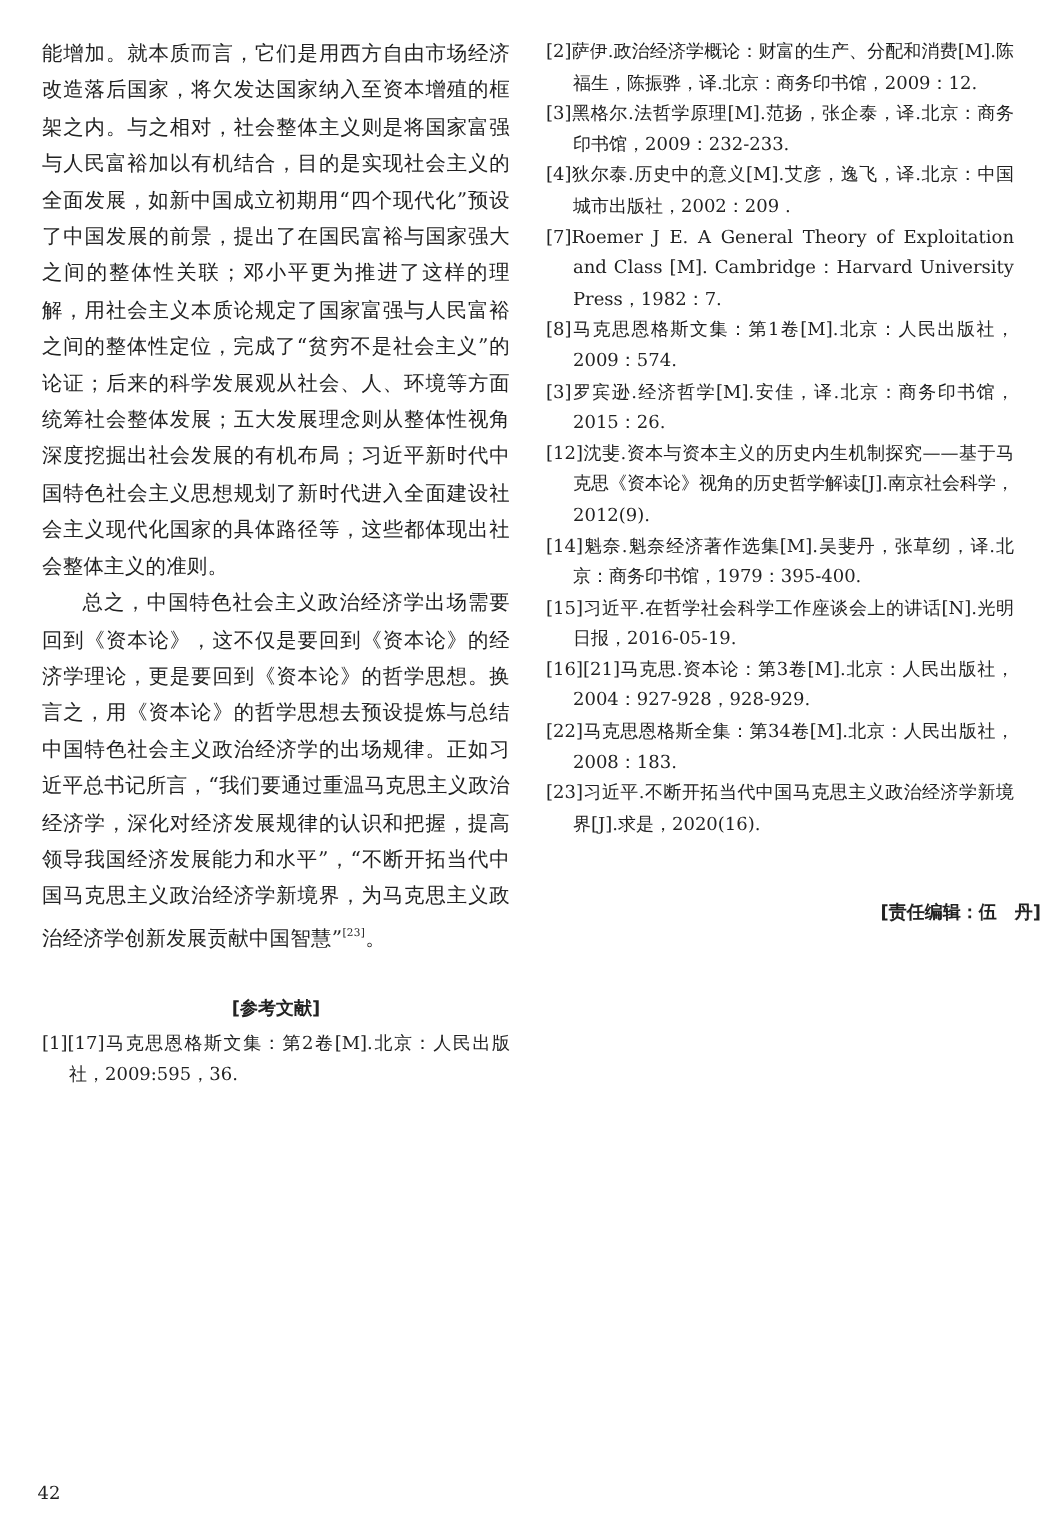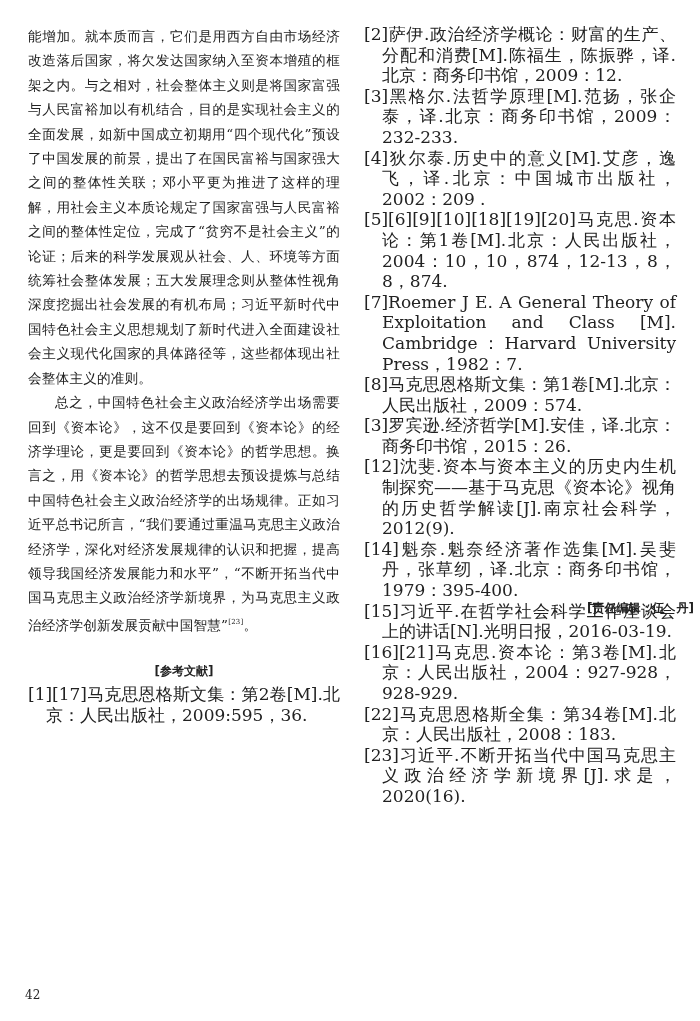--- a/index.html
+++ b/index.html
@@ -6,47 +6,46 @@
   body { width:700px; height:1021px; position:relative; overflow:hidden; color:#222;
          font-family:"DejaVu Serif","Liberation Serif",serif; }
   .col { position:absolute; top:24px; }
   .left { left:28px; width:312px; }
   .right { left:364px; width:312px; }
   .para { font-size:13.6px; line-height:24.4px; text-align:justify; text-align-last:justify; margin:0; letter-spacing:0.2px; }
   .para.last { text-align-last:left; }
   .indent { text-indent:27px; }
   .ref-head { font-family:"DejaVu Sans","Liberation Sans",sans-serif; font-weight:bold; font-size:12px;
               text-align:center; margin-top:26px; margin-bottom:4px; }
-  .ref { font-size:17px; line-height:20.6px; margin:0; padding-left:18px; text-indent:-18px;
+  .ref { font-size:12px; line-height:20.6px; margin:0; padding-left:18px; text-indent:-18px;
          text-align:justify; }
   sup { font-size:7px; vertical-align:6px; }
   .editor { position:absolute; top:600px; right:6px; font-family:"DejaVu Sans","Liberation Sans",sans-serif;
             font-weight:bold; font-size:12px; }
   .pagenum { position:absolute; left:25px; top:988px; font-size:12px; }
 </style>
 </head>
 <body>
 
 <div class="col left">
   <p class="para last">能增加。就本质而言，它们是用西方自由市场经济改造落后国家，将欠发达国家纳入至资本增殖的框架之内。与之相对，社会整体主义则是将国家富强与人民富裕加以有机结合，目的是实现社会主义的全面发展，如新中国成立初期用“四个现代化”预设了中国发展的前景，提出了在国民富裕与国家强大之间的整体性关联；邓小平更为推进了这样的理解，用社会主义本质论规定了国家富强与人民富裕之间的整体性定位，完成了“贫穷不是社会主义”的论证；后来的科学发展观从社会、人、环境等方面统筹社会整体发展；五大发展理念则从整体性视角深度挖掘出社会发展的有机布局；习近平新时代中国特色社会主义思想规划了新时代进入全面建设社会主义现代化国家的具体路径等，这些都体现出社会整体主义的准则。</p>
   <p class="para indent last"><span>总之，中国特色社会主义政治经济学出场需要回到《资本论》，这不仅是要回到《资本论》的经济学理论，更是要回到《资本论》的哲学思想。换言之，用《资本论》的哲学思想去预设提炼与总结中国特色社会主义政治经济学的出场规律。正如习近平总书记所言，“我们要通过重温马克思主义政治经济学，深化对经济发展规律的认识和把握，提高领导我国经济发展能力和水平”，“不断开拓当代中国马克思主义政治经济学新境界，为马克思主义政治经济学创新发展贡献中国智慧”</span><sup>[23]</sup><span>。</span></p>
   <div class="ref-head">[参考文献]</div>
   <p class="ref">[1][17]马克思恩格斯文集：第2卷[M].北京：人民出版社，2009:595，36.</p>
 </div>
 
 <div class="col right">
   <p class="ref">[2]萨伊.政治经济学概论：财富的生产、分配和消费[M].陈福生，陈振骅，译.北京：商务印书馆，2009：12.</p>
   <p class="ref">[3]黑格尔.法哲学原理[M].范扬，张企泰，译.北京：商务印书馆，2009：232-233.</p>
   <p class="ref">[4]狄尔泰.历史中的意义[M].艾彦，逸飞，译.北京：中国城市出版社，2002：209 .</p>
-  <p class="ref">[5][6][9][10][18][19][20]马克思.资本论：第1卷[M].北京：人民出版社，2004：10，10，874，12-13，8，8，874.</p>
   <p class="ref">[7]Roemer J E. A General Theory of Exploitation and Class [M]. Cambridge：Harvard University Press，1982：7.</p>
   <p class="ref">[8]马克思恩格斯文集：第1卷[M].北京：人民出版社，2009：574.</p>
   <p class="ref">[3]罗宾逊.经济哲学[M].安佳，译.北京：商务印书馆，2015：26.</p>
   <p class="ref">[12]沈斐.资本与资本主义的历史内生机制探究——基于马克思《资本论》视角的历史哲学解读[J].南京社会科学，2012(9).</p>
   <p class="ref">[14]魁奈.魁奈经济著作选集[M].吴斐丹，张草纫，译.北京：商务印书馆，1979：395-400.</p>
-  <p class="ref">[15]习近平.在哲学社会科学工作座谈会上的讲话[N].光明日报，2016-03-19.</p>
+  <p class="ref">[15]习近平.在哲学社会科学工作座谈会上的讲话[N].光明日报，2016-05-19.</p>
   <p class="ref">[16][21]马克思.资本论：第3卷[M].北京：人民出版社，2004：927-928，928-929.</p>
   <p class="ref">[22]马克思恩格斯全集：第34卷[M].北京：人民出版社，2008：183.</p>
   <p class="ref">[23]习近平.不断开拓当代中国马克思主义政治经济学新境界[J].求是，2020(16).</p>
 </div>
 
 <div class="editor">[责任编辑：伍　丹]</div>
 <div class="pagenum">42</div>
 
 </body></html>

